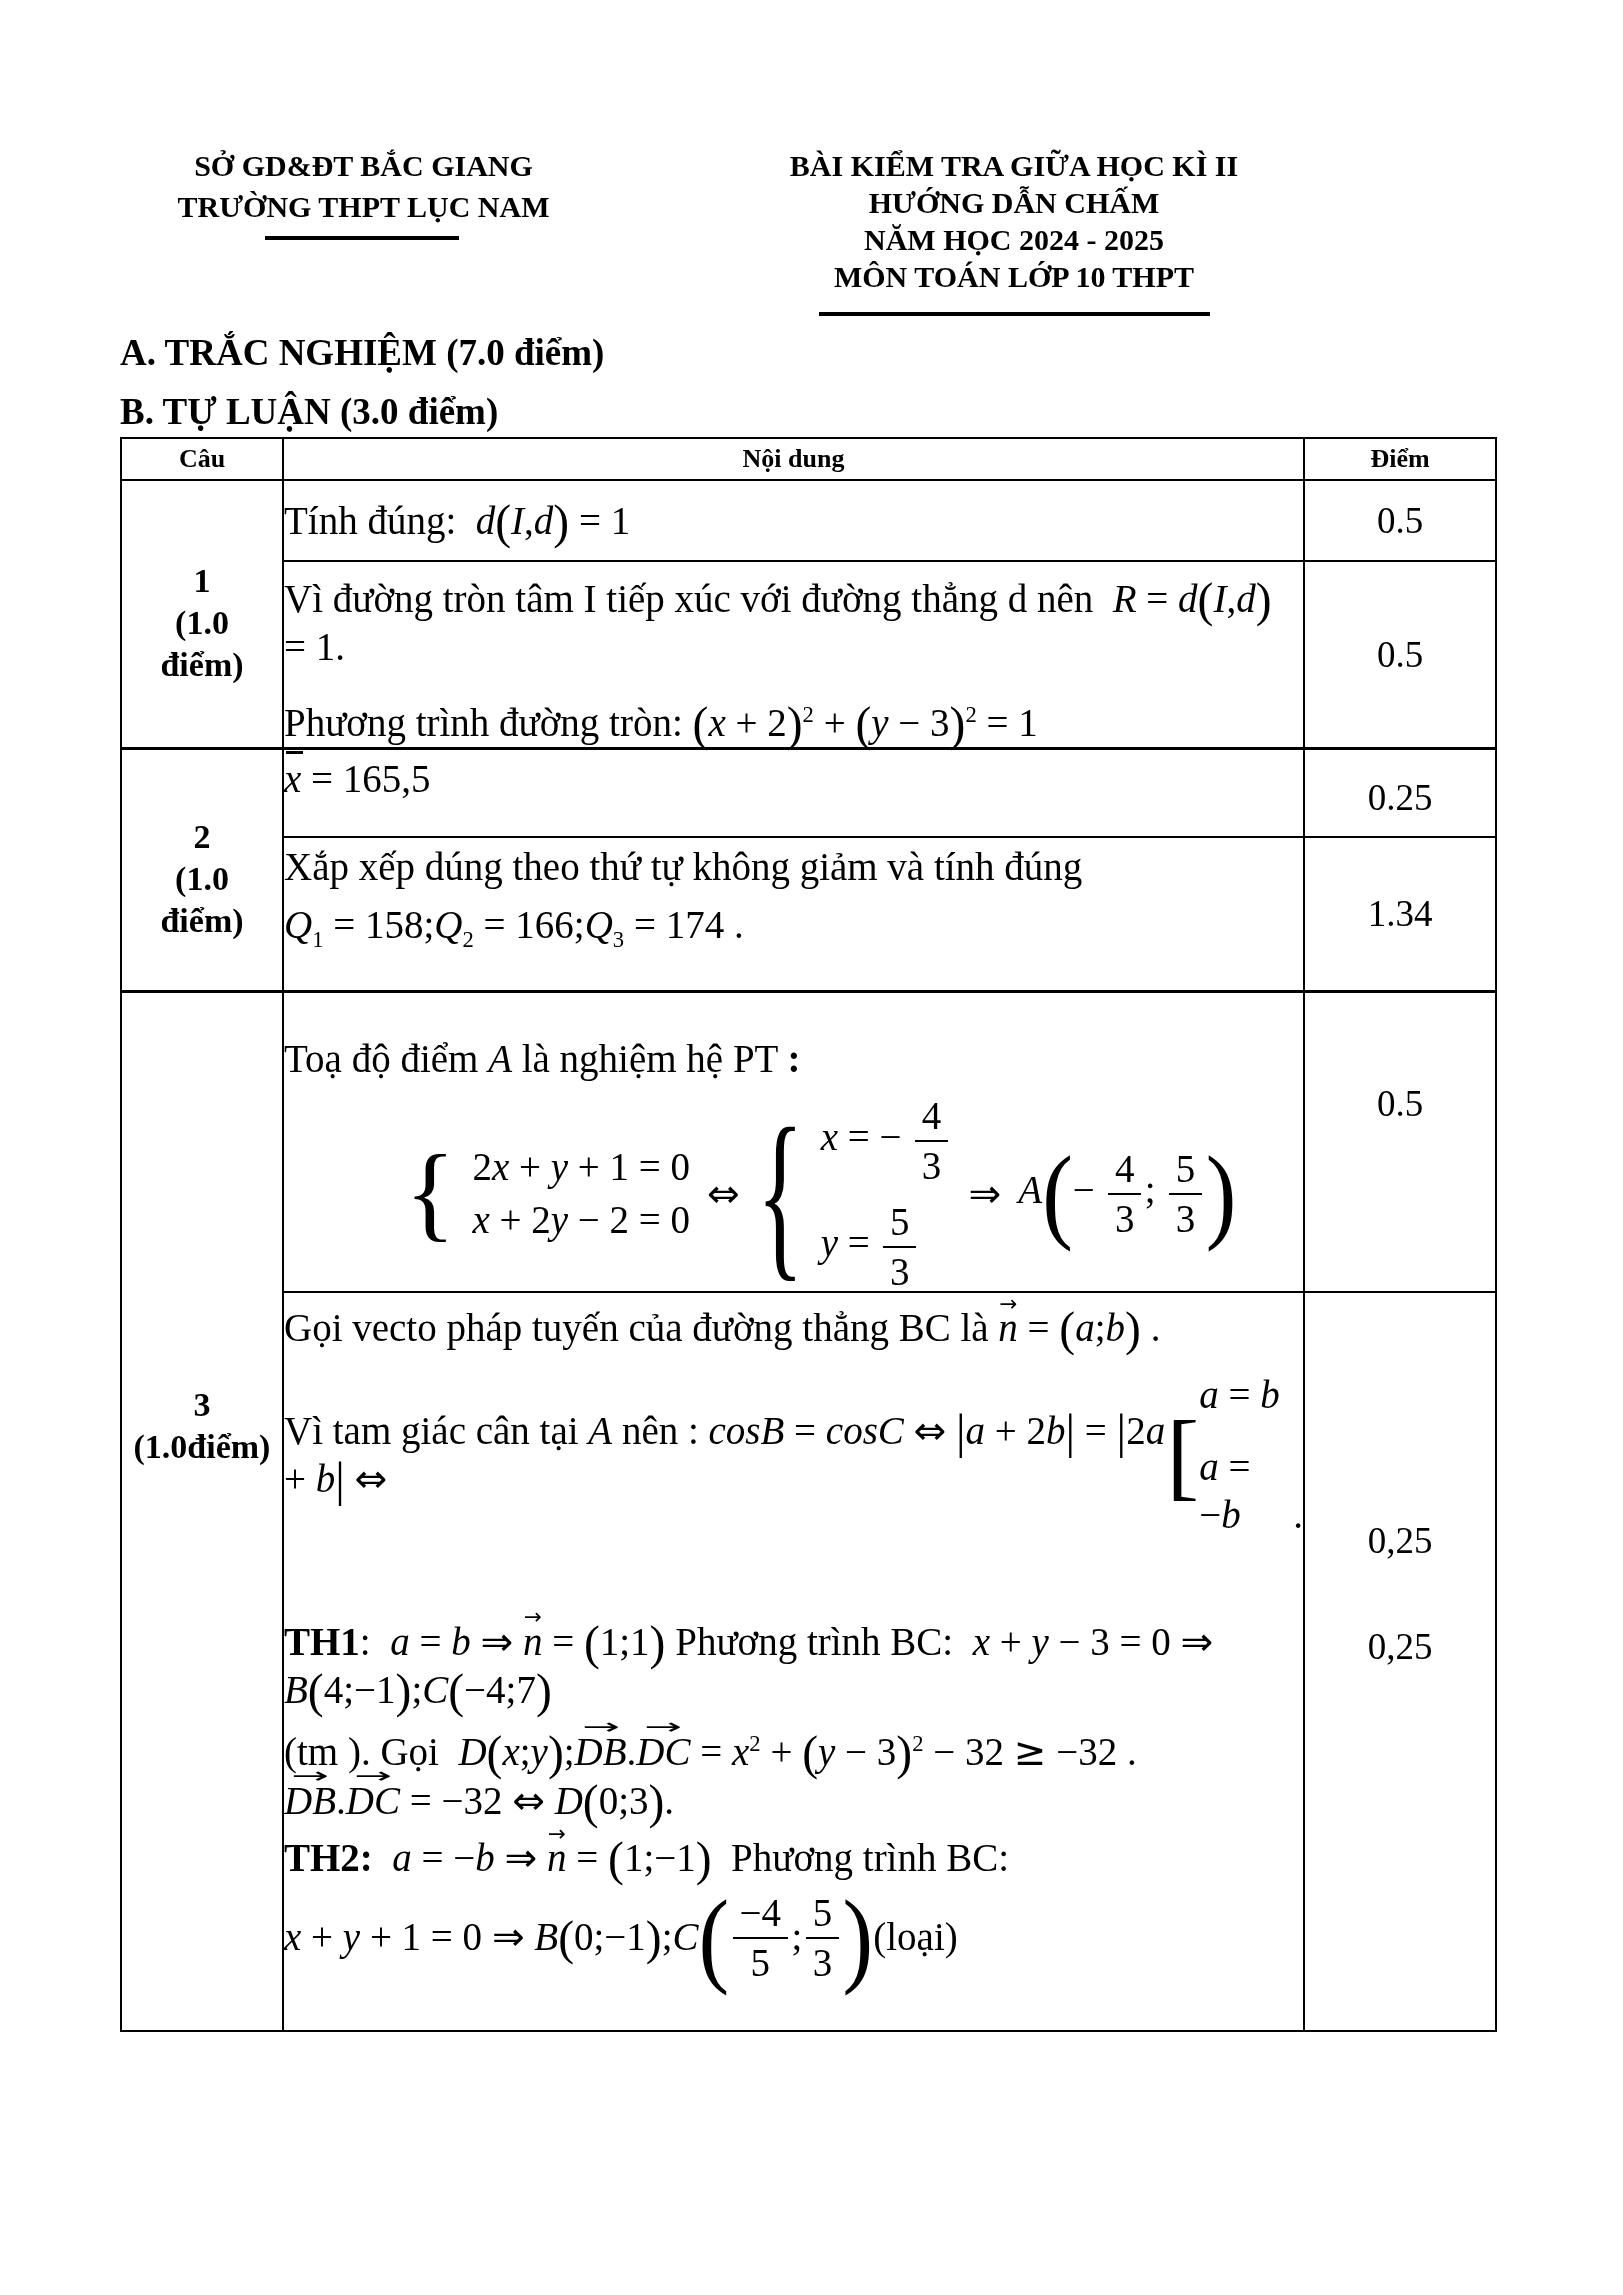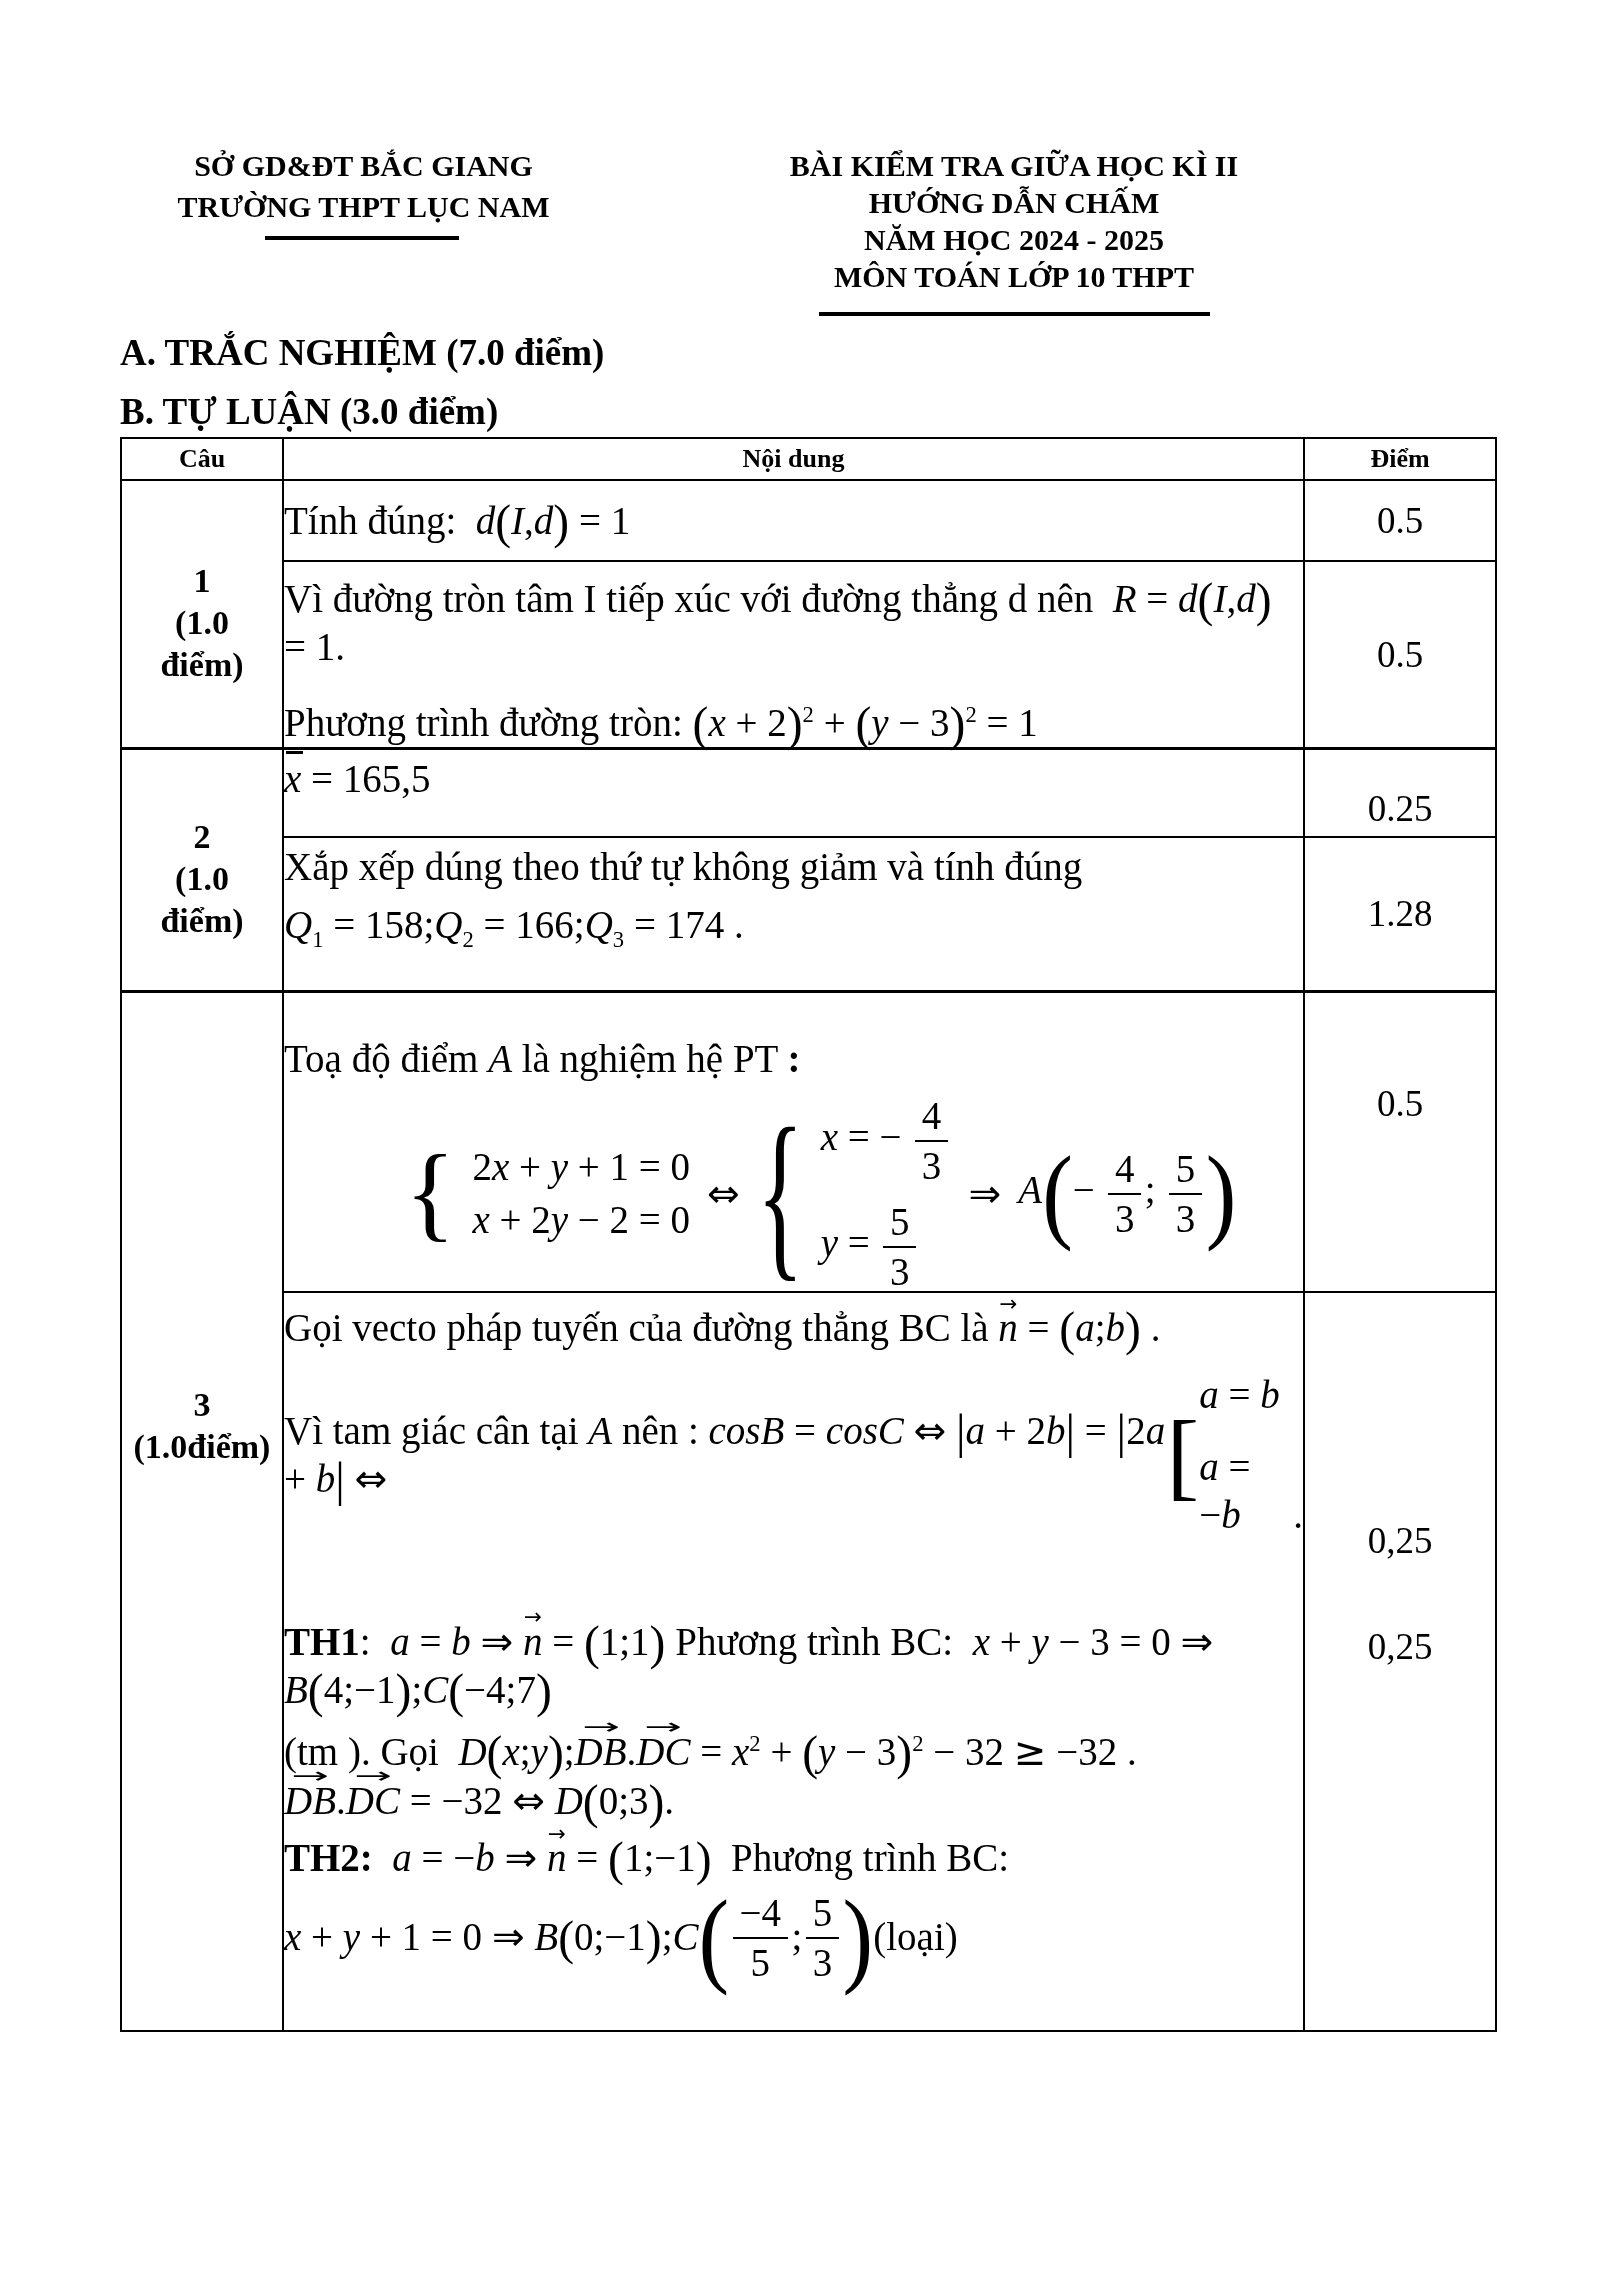--- a/index.html
+++ b/index.html
@@ -137,28 +137,28 @@
       <td class="lab" rowspan="2">
         <div class="labwrap" style="top:9.2px">
           <div>2</div>
           <div>(1.0</div>
           <div>điểm)</div>
         </div>
       </td>
       <td class="cnt">
             <div class="ln" style="margin-top:5.2px"><span class="obar"><i>x</i></span> = 165,5</div>
           </td>
-      <td class="scr" style="vertical-align:bottom;padding-bottom:6px">0.25</td>
+      <td class="scr" style="vertical-align:bottom;padding-bottom:17px">0.25</td>
     </tr>
     <tr style="height:154px">
       <td class="cnt">
             <div class="ln" style="margin-top:5.2px">Xắp xếp dúng theo thứ tự không giảm và tính đúng</div>
             <div class="ln" style="margin-top:10px"><i>Q</i><sub>1</sub> = 158;<i>Q</i><sub>2</sub> = 166;<i>Q</i><sub>3</sub> = 174 .</div>
           </td>
-      <td class="scr">1.28</td>
+      <td class="scr">1.34</td>
     </tr>
 
     <tr class="group-start" style="height:272px">
       <td class="lab" rowspan="2">
         <div class="labwrap" style="top:-85px">
           <div>3</div>
           <div>(1.0điểm)</div>
         </div>
       </td>
       <td class="cnt">

